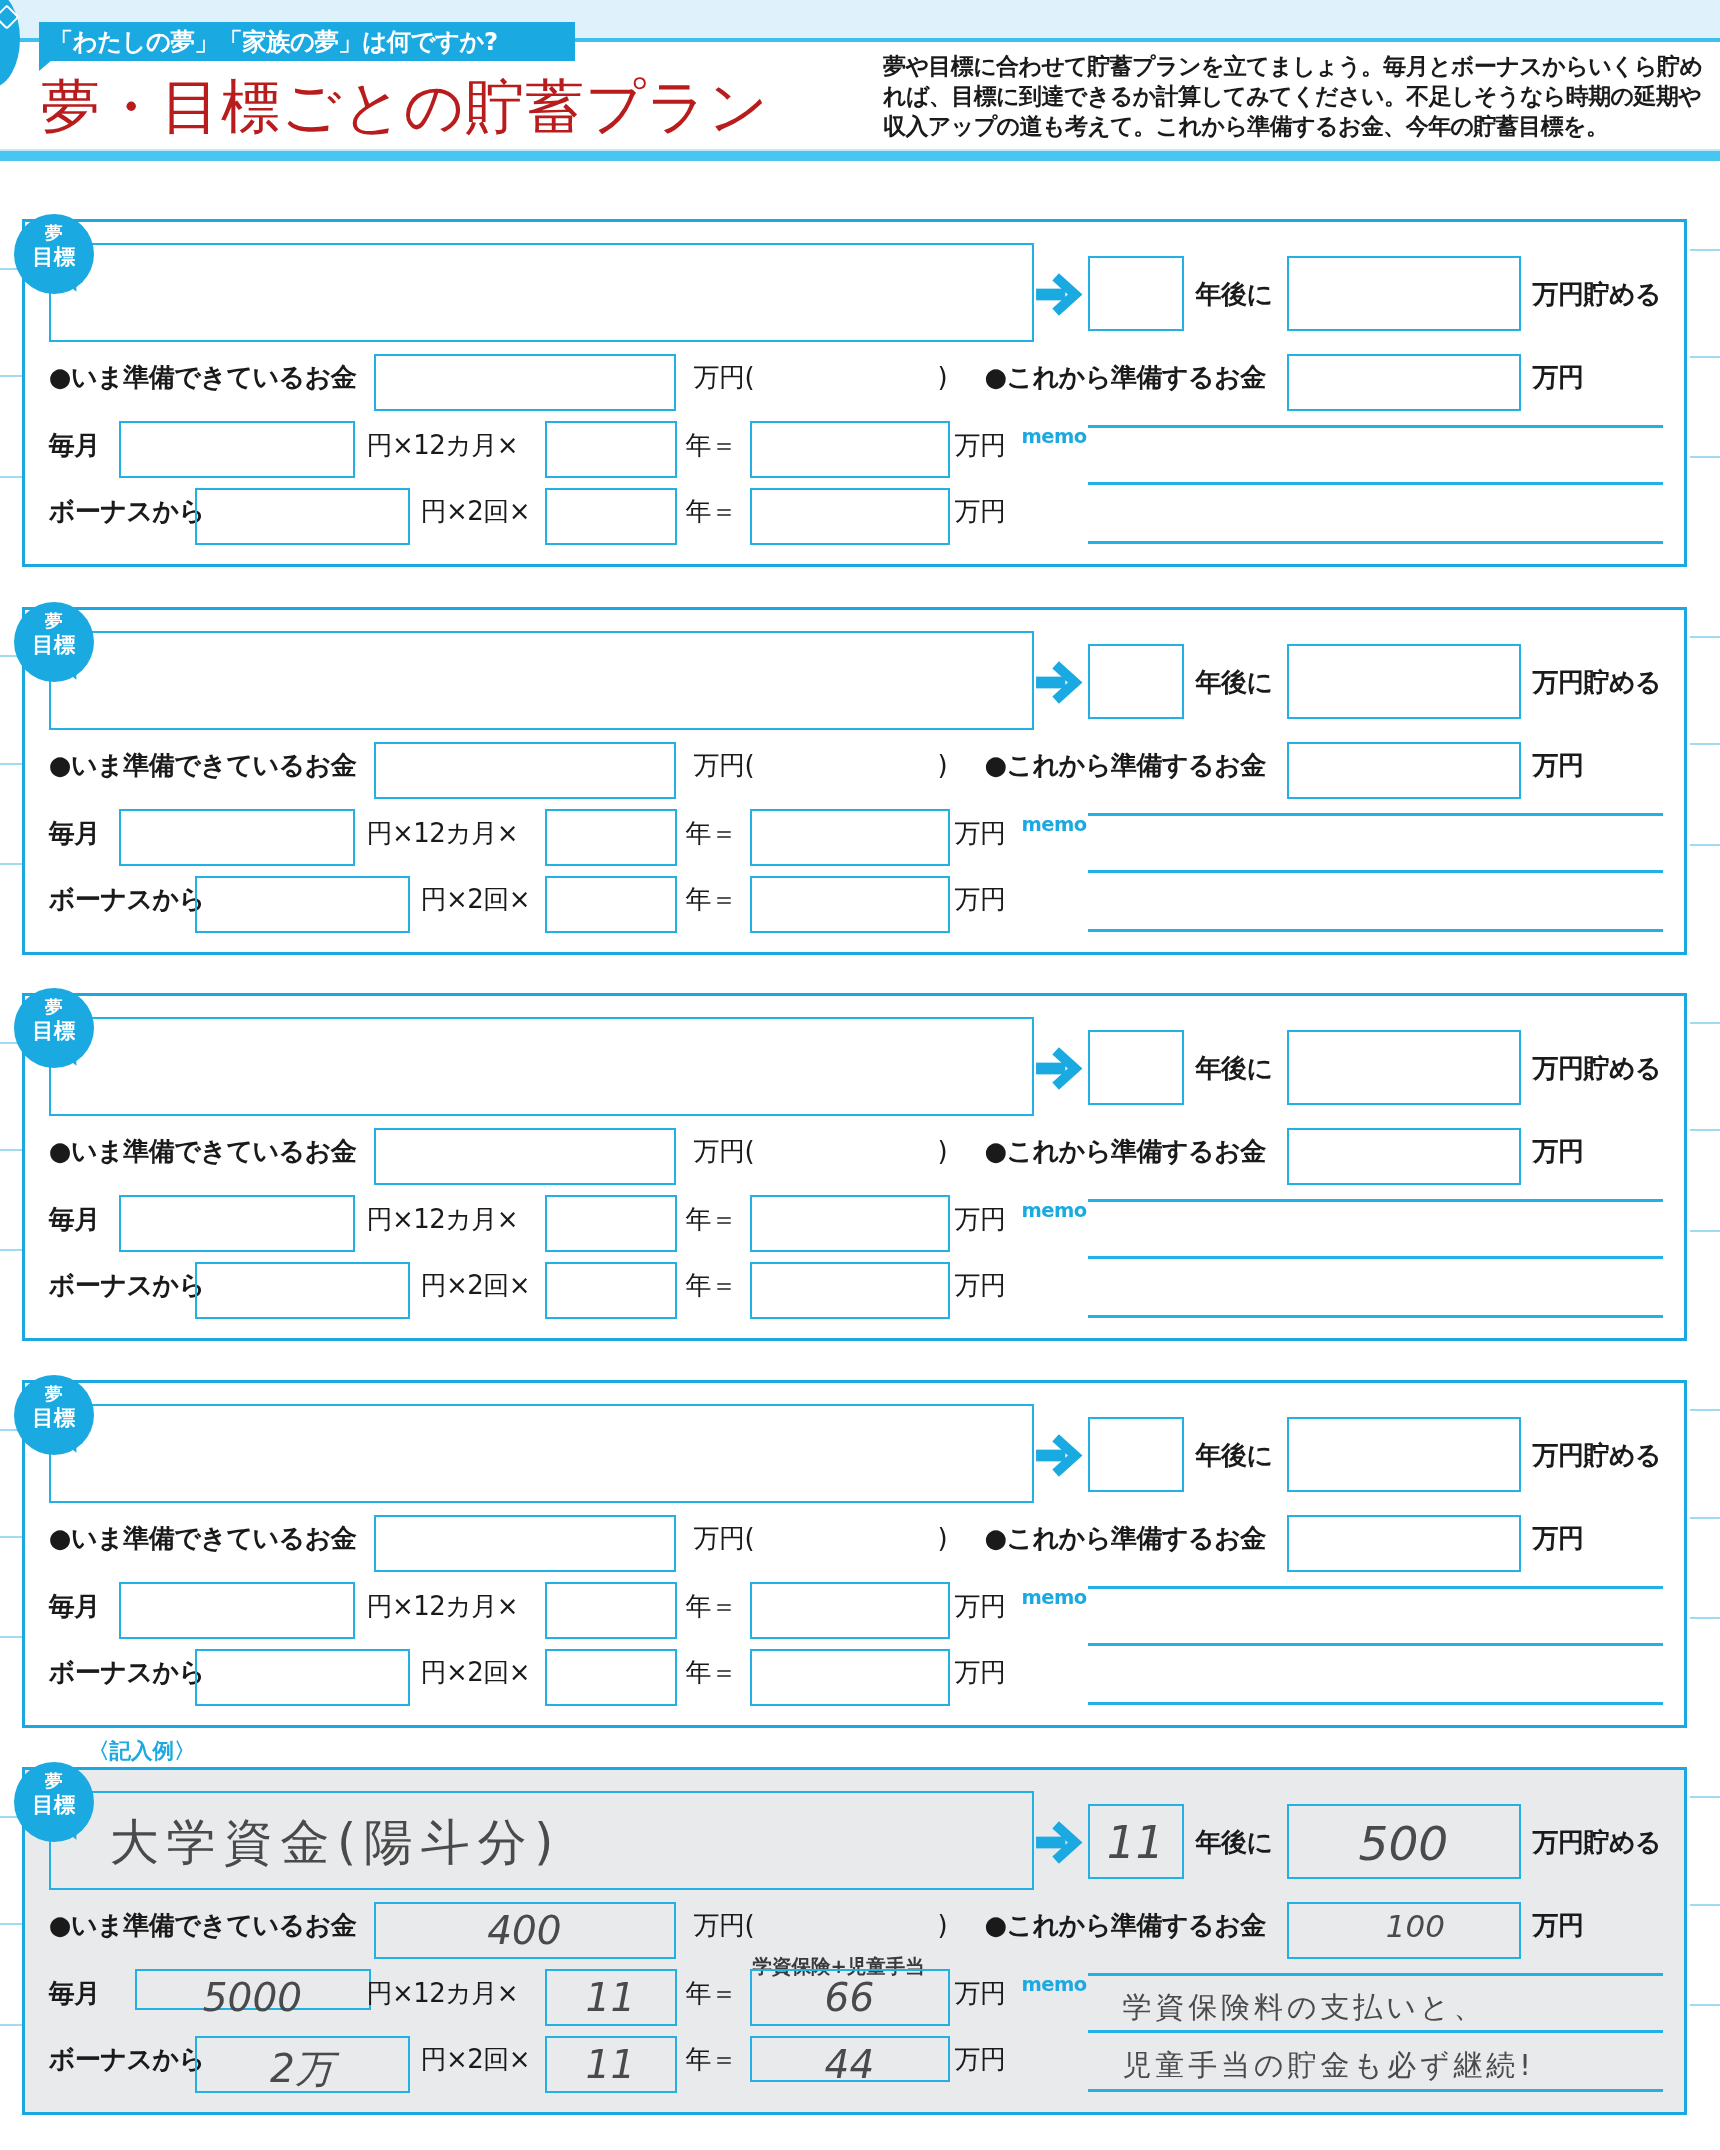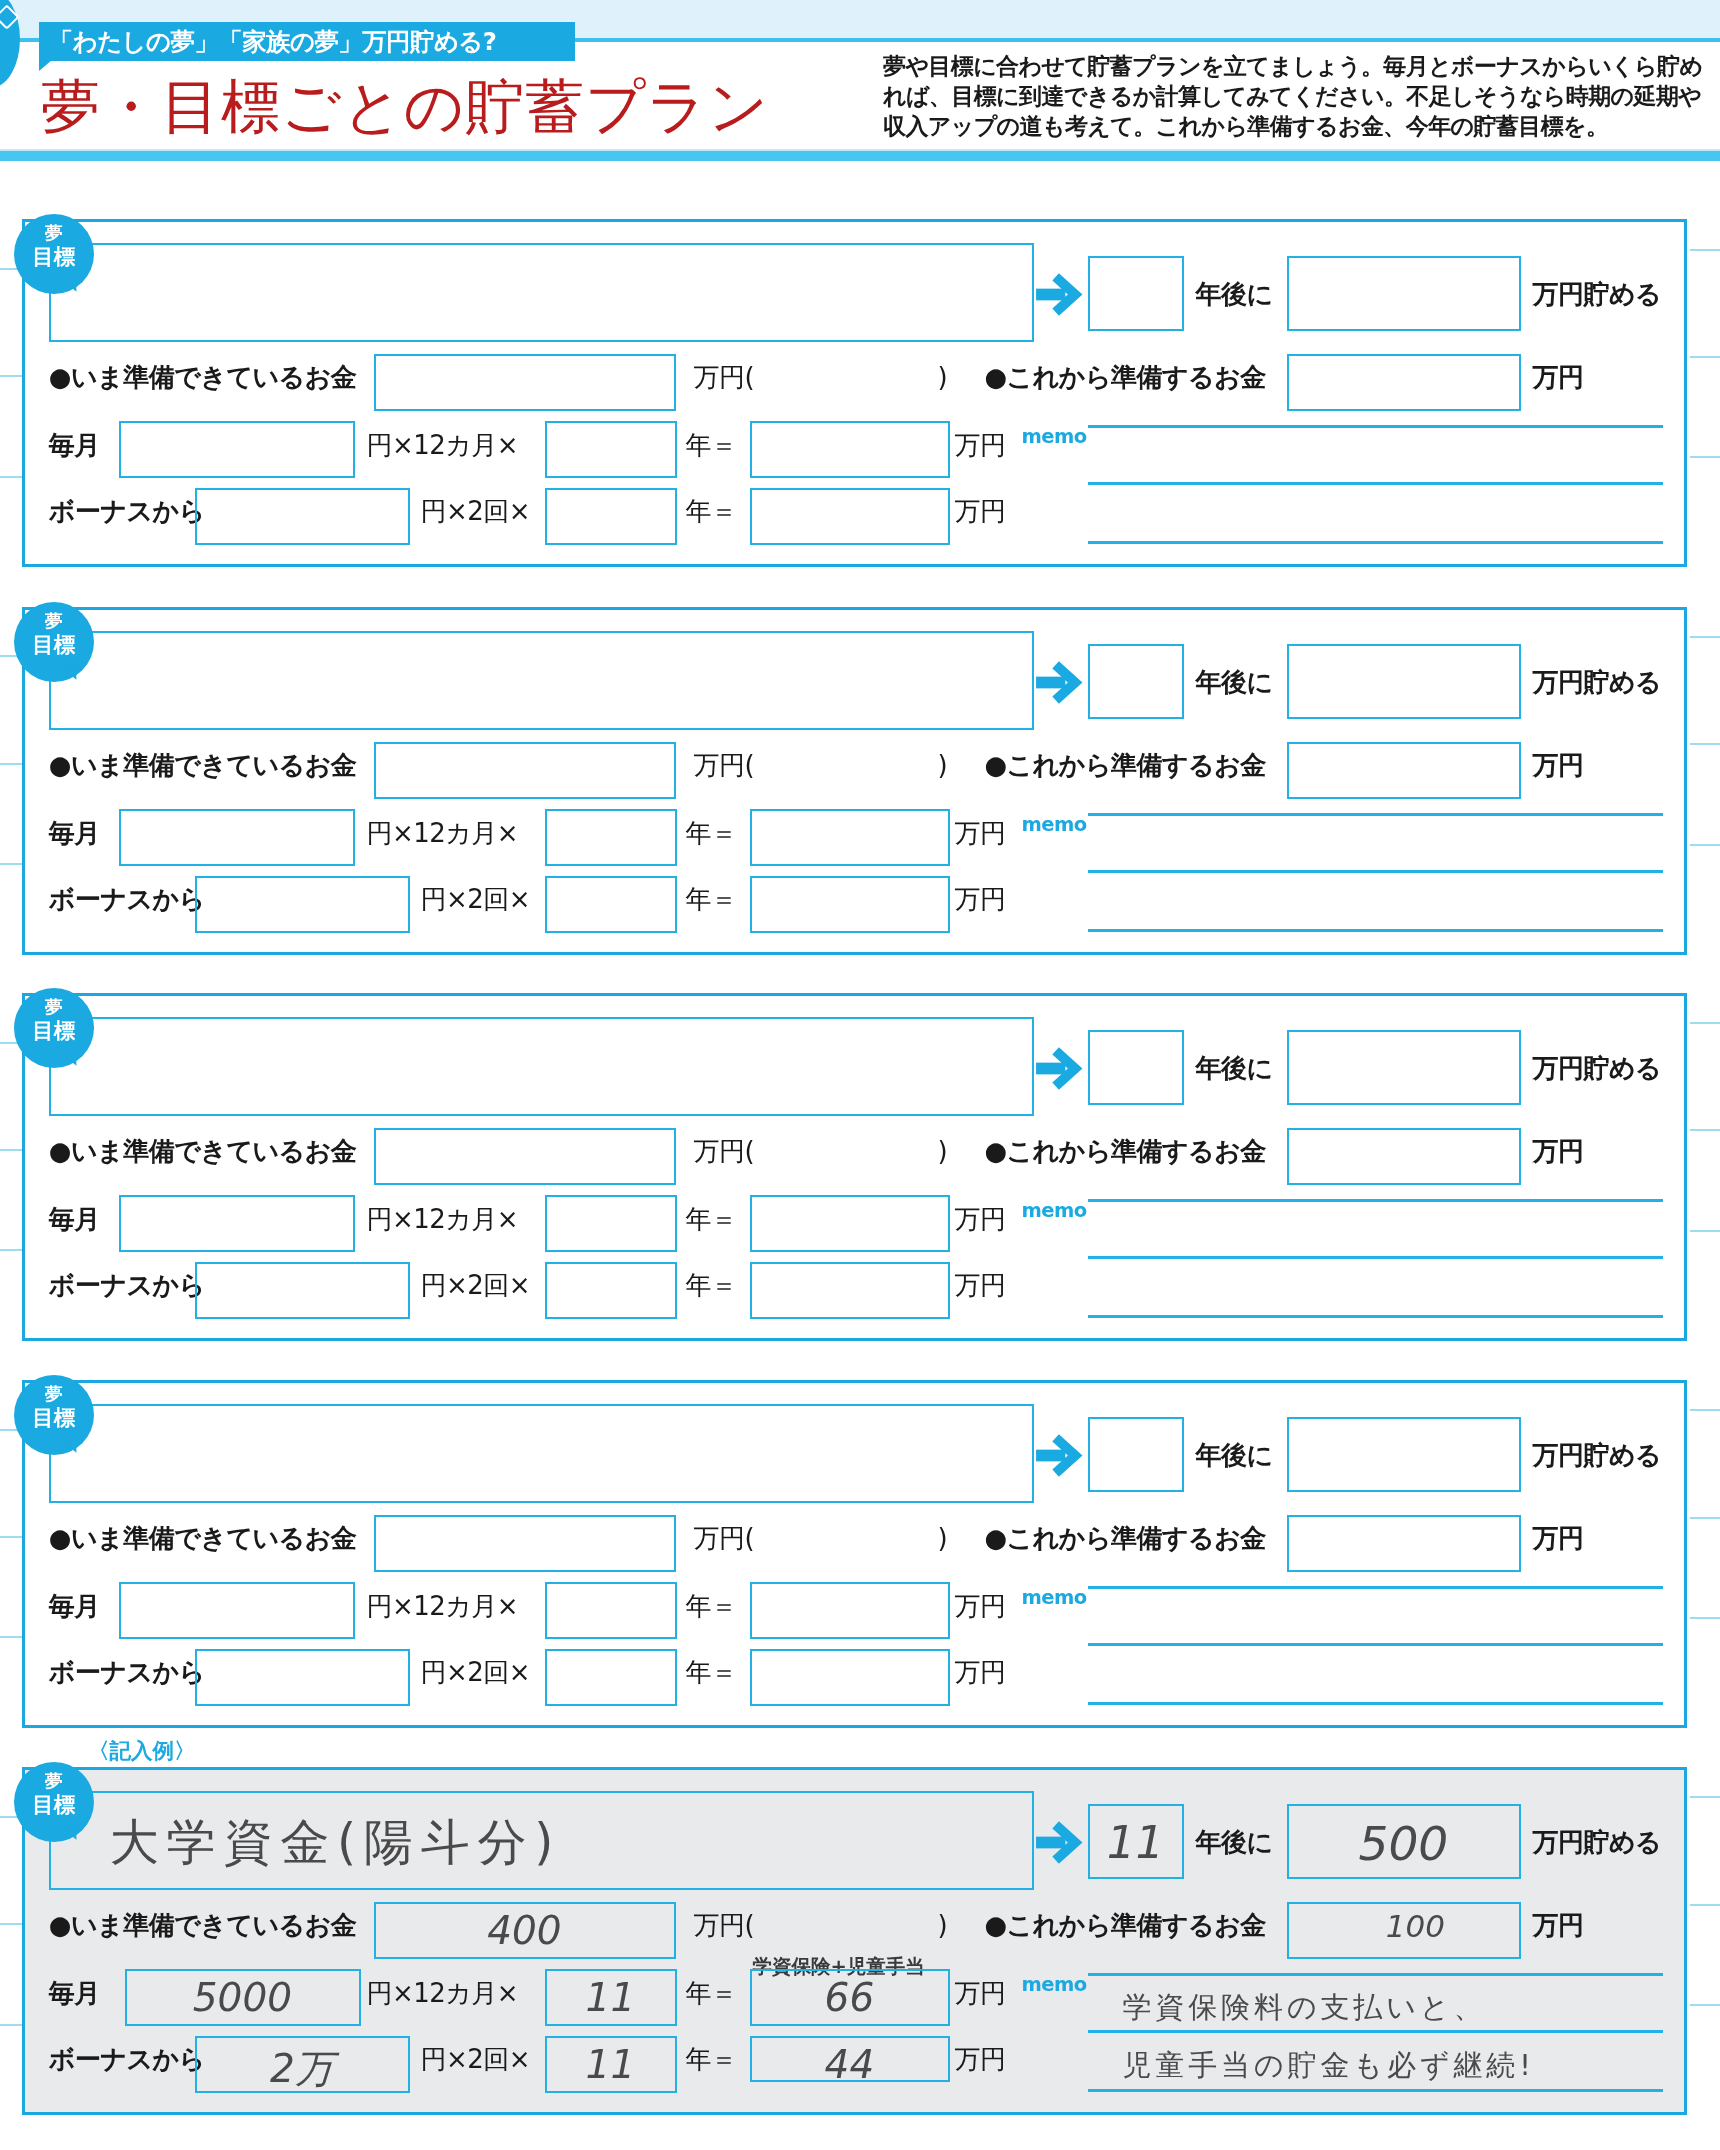--- a/index.html
+++ b/index.html
@@ -39,21 +39,21 @@
   .hw.memo { font-style: normal; font-size: 29px; letter-spacing: 3.9px; text-align: right; }
   .hw.note { font-style: normal; font-size: 19.5px; color: #3a3a3a; font-weight: bold; text-align: left; }
   .example-label { position: absolute; left: 88px; top: 1736px; font-size: 21.5px; color: #1aa9e0; font-weight: bold; }
 </style>
 </head>
 <body>
 
 <div class="top-band"></div>
 <div class="top-line"></div>
 <div class="corner-badge"></div>
-<div class="subtitle-tag">「わたしの夢」「家族の夢」万円貯める?</div>
+<div class="subtitle-tag">「わたしの夢」「家族の夢」は何ですか?</div>
 <div class="subtitle-tail"></div>
 <h1 class="page-title">夢・目標ごとの貯蓄プラン</h1>
 <p class="intro">夢や目標に合わせて貯蓄プランを立てましょう。毎月とボーナスからいくら貯めれば、目標に到達できるか計算してみてください。不足しそうなら時期の延期や収入アップの道も考えて。これから準備するお金、今年の貯蓄目標を。</p>
 <div class="title-bar-hl"></div>
 <div class="title-bar"></div>
 
 <div id="side-rules">
     <div class="side-rule" style="left: 0px; width: 21.5px; top: 268px;"></div>
     <div class="side-rule" style="left: 1690px; width: 30px; top: 249px;"></div>
     <div class="side-rule" style="left: 0px; width: 21.5px; top: 375px;"></div>
@@ -406,21 +406,21 @@
     <span class="lbl light" style="left:668px;top:139px;">万円(</span>
     <span class="hw note" style="left:727px;top:144px;margin-top:39px;">学資保険+児童手当</span>
     <span class="lbl light" style="left:912px;top:139px;">)</span>
     <span class="lbl" style="left:959px;top:139px;">●これから準備するお金</span>
     <div class="box" style="left:1262px;top:132px;width:234px;height:57px;">
       <span class="hw" style="left:12px;top:3.9px;width:228px;font-size:31px;">100</span>
     </div>
     <span class="lbl" style="left:1507px;top:139px;">万円</span>
 
     <span class="lbl" style="left:23.4px;top:207px;">毎月</span>
-    <div class="box" style="left:100px;top:199px;width:236px;height:57px;">
+    <div class="box" style="left:110px;top:199px;width:236px;height:41px;">
       <span class="hw" style="left:0;top:3.9px;width:230px;font-size:39px;">5000</span>
     </div>
     <span class="lbl light" style="left:341px;top:207px;">円×12カ月×</span>
     <div class="box" style="left:520px;top:199px;width:132px;height:57px;">
       <span class="hw" style="left:0;top:3.9px;width:126px;font-size:39px;">11</span>
     </div>
     <span class="lbl light" style="left:660px;top:207px;">年＝</span>
     <div class="box" style="left:725px;top:199px;width:200px;height:57px;">
       <span class="hw" style="left:0;top:3.9px;width:194px;font-size:39px;">66</span>
     </div>

